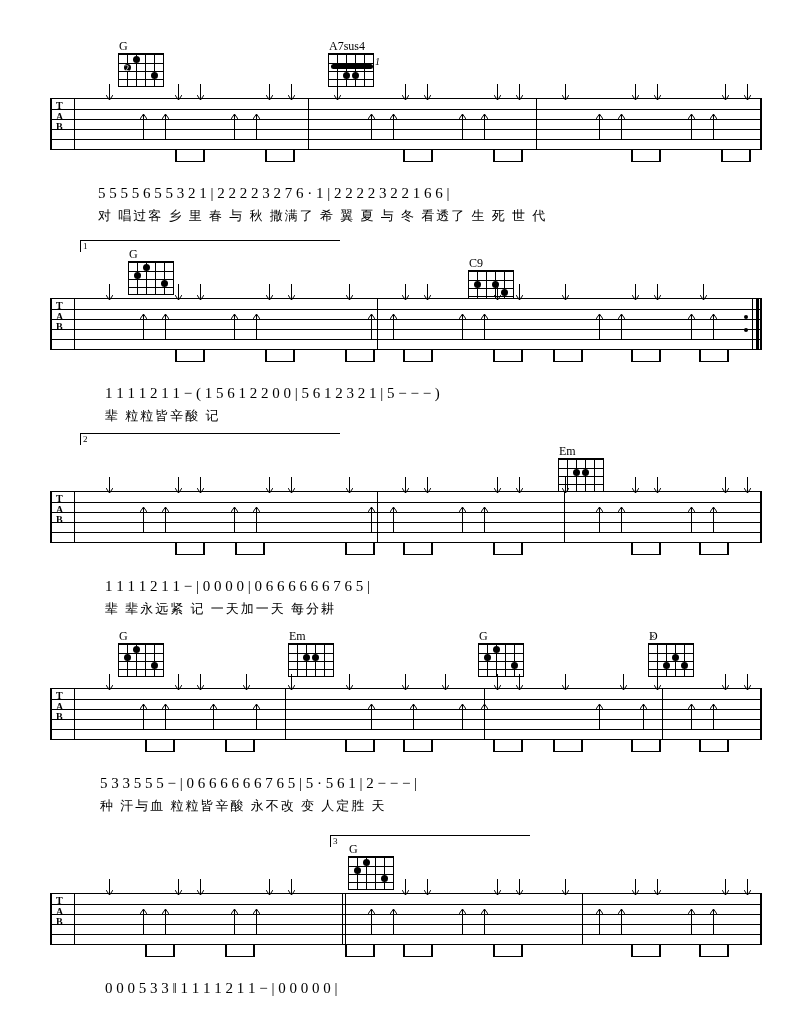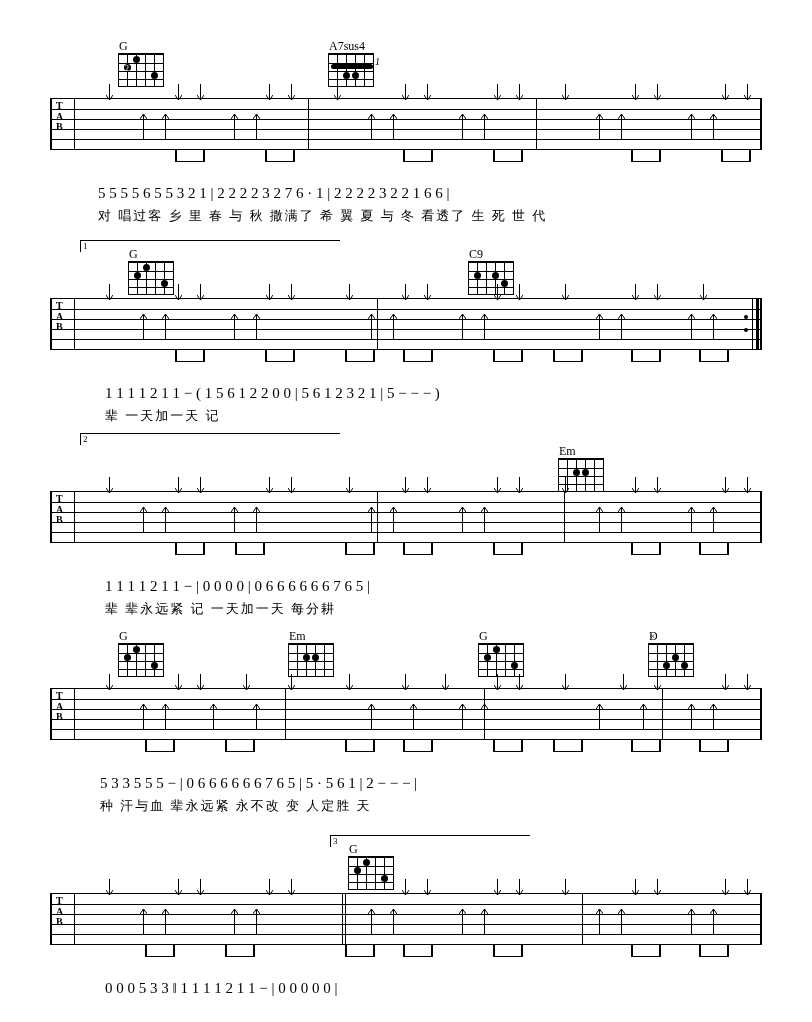--- a/index.html
+++ b/index.html
@@ -448,21 +448,21 @@
           <div class="vline" style="left:35px;"></div>
         <div class="hline" style="top:8px;"></div>
           <div class="hline" style="top:16px;"></div>
         <div class="hline" style="top:24px;"></div>
         <div class="dot" style="left:5px; top:9px;"></div>
         <div class="dot" style="left:14px; top:1px;"></div>
         <div class="dot" style="left:32px; top:17px;"></div>
       </div>
     </div>
 
-    <div class="chord" style="left:468px; top:8px;">
+    <div class="chord" style="left:468px; top:17px;">
       <div class="chord-name">C9</div>
       <div class="chord-grid">
         <div class="vline" style="left:8px;"></div>
           <div class="vline" style="left:17px;"></div>
         <div class="vline" style="left:26px;"></div>
           <div class="vline" style="left:35px;"></div>
         <div class="hline" style="top:8px;"></div>
           <div class="hline" style="top:16px;"></div>
         <div class="hline" style="top:24px;"></div>
         <div class="dot" style="left:5px; top:9px;"></div>
@@ -677,21 +677,21 @@
           <div class="stem" style="left:0;"></div>
           <div class="stem" style="right:0;"></div>
         </div>
       <div class="beam" style="left:699px; top:110px; width:30px; height:12px;">
           <div class="stem" style="left:0;"></div>
           <div class="stem" style="right:0;"></div>
         </div>
     </div>
 
     <div class="jianpu" style="left:105px; top:145px;">1 1 1 1 2 1 1  −   ( 1 5 6 1 2 2 0 0   |  5 6 1 2 3  2 1  | 5 − − − )</div>
-    <div class="lyrics" style="left:105px; top:168px;">辈 一天加一天 记</div>
+    <div class="lyrics" style="left:105px; top:168px;">辈 粒粒皆辛酸 记</div>
   </div>
 
   <div class="system" style="top:433px;">
 
     <div class="ending" style="left:80px; top:0px; width:260px; height:12px;">
       <div class="lbl">2</div>
     </div>
 
     <div class="chord" style="left:558px; top:12px;">
       <div class="chord-name">Em</div>
@@ -1193,21 +1193,21 @@
           <div class="stem" style="left:0;"></div>
           <div class="stem" style="right:0;"></div>
         </div>
       <div class="beam" style="left:699px; top:110px; width:30px; height:12px;">
           <div class="stem" style="left:0;"></div>
           <div class="stem" style="right:0;"></div>
         </div>
     </div>
 
     <div class="jianpu" style="left:100px; top:145px;">5 3 3 5 5 5  −  |  0  6 6 6 6 6   6 7 6 5 |  5 ·   5 6  1   |  2 − − −   |</div>
-    <div class="lyrics" style="left:100px; top:168px;">种  汗与血      辈永远紧 永不改  变 人定胜   天</div>
+    <div class="lyrics" style="left:100px; top:168px;">种  汗与血      粒粒皆辛酸 永不改  变 人定胜   天</div>
   </div>
 
   <div class="system" style="top:835px;">
 
     <div class="ending" style="left:330px; top:0px; width:200px; height:12px;">
       <div class="lbl">3</div>
     </div>
 
     <div class="chord" style="left:348px; top:8px;">
       <div class="chord-name">G</div>

